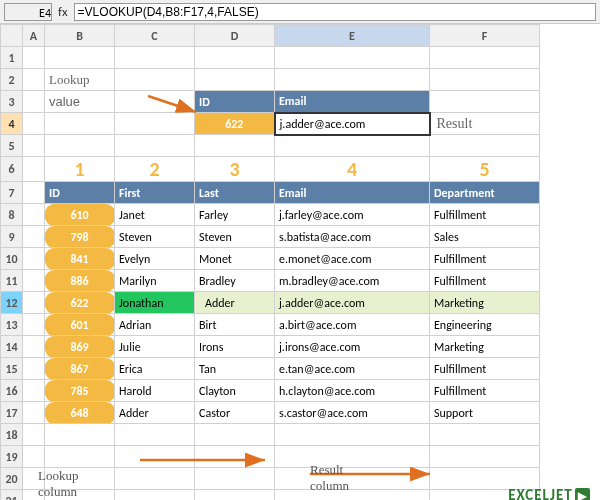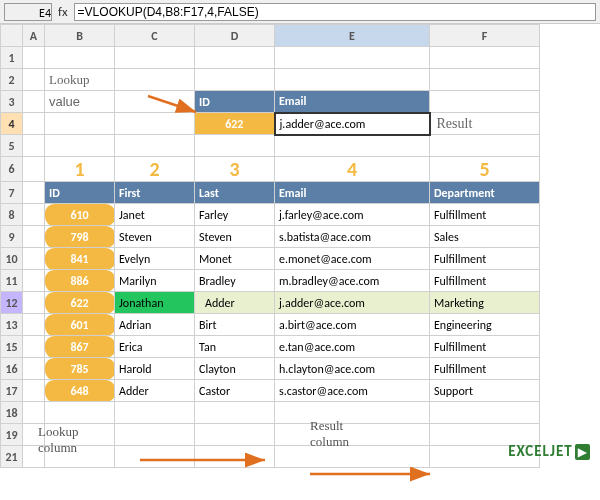--- a/index.html
+++ b/index.html
@@ -102,21 +102,21 @@
       background: #f4b942;
       color: #fff;
       text-align: center;
       font-weight: bold;
     }
     .lookup-result-email {
       background: #fff;
       border: 2px solid #333 !important;
     }
     .row-highlight td {
-      background: #c4b5fd;
+      background: #7dd3fc;
     }
     .row-highlight .id-cell {
       background: #f4b942;
       color: #fff;
     }
 
     
     .num-label {
       font-size: 20px;
       font-weight: bold;
@@ -295,20 +295,29 @@
         <tr>
           <td class="row-num">13</td>
           <td class="empty"></td>
           <td class="id-cell">601</td>
           <td>Adrian</td>
           <td>Birt</td>
           <td>a.birt@ace.com</td>
           <td>Engineering</td>
         </tr>
         <tr>
+          <td class="row-num">14</td>
+          <td class="empty"></td>
+          <td class="id-cell">869</td>
+          <td>Julie</td>
+          <td>Irons</td>
+          <td>j.irons@ace.com</td>
+          <td>Marketing</td>
+        </tr>
+        <tr>
           <td class="row-num">15</td>
           <td class="empty"></td>
           <td class="id-cell">867</td>
           <td>Erica</td>
           <td>Tan</td>
           <td>e.tan@ace.com</td>
           <td>Fulfillment</td>
         </tr>
         <tr>
           <td class="row-num">16</td>
@@ -332,20 +341,29 @@
           <td class="row-num">18</td>
   <td class="empty"></td>
           <td class="empty"></td>
   <td class="empty"></td>
           <td class="empty"></td>
   <td class="empty"></td>
           <td class="empty"></td>
         </tr>
         <tr>
           <td class="row-num">19</td>
+    <td class="empty"></td>
+          <td class="empty"></td>
+    <td class="empty"></td>
+          <td class="empty"></td>
+    <td class="empty"></td>
+          <td class="empty"></td>
+        </tr>
+        <tr>
+          <td class="row-num">20</td>
     <td class="empty"></td>
           <td class="empty"></td>
     <td class="empty"></td>
           <td class="empty"></td>
     <td class="empty"></td>
           <td class="empty"></td>
         </tr>
         <tr>
           <td class="row-num">21</td>
     <td class="empty"></td>

